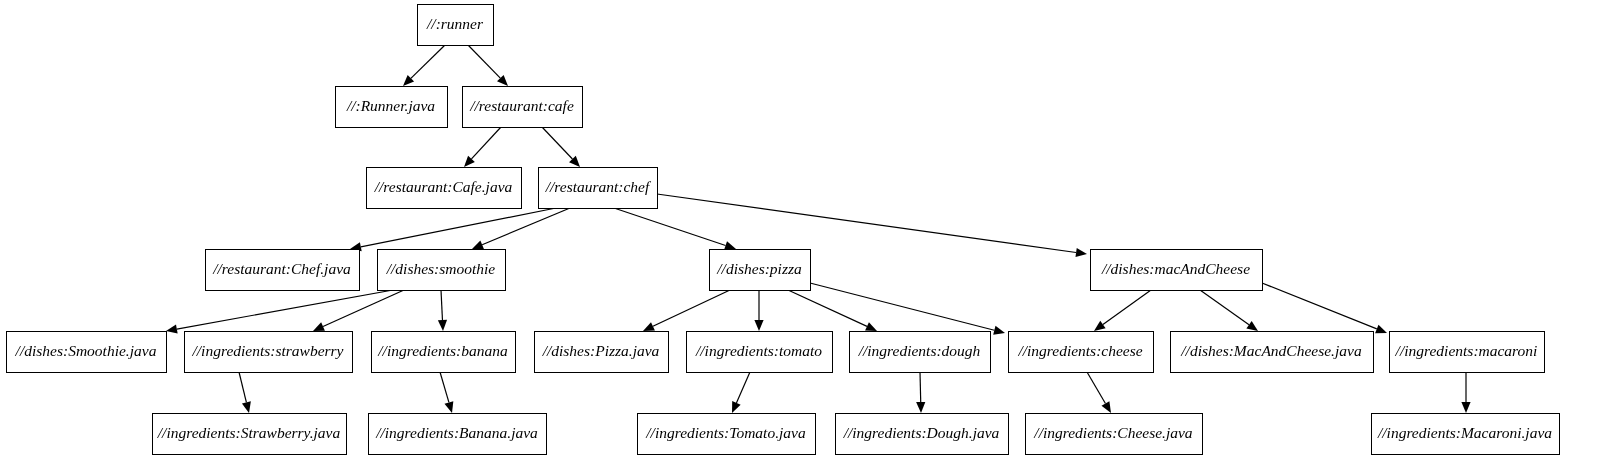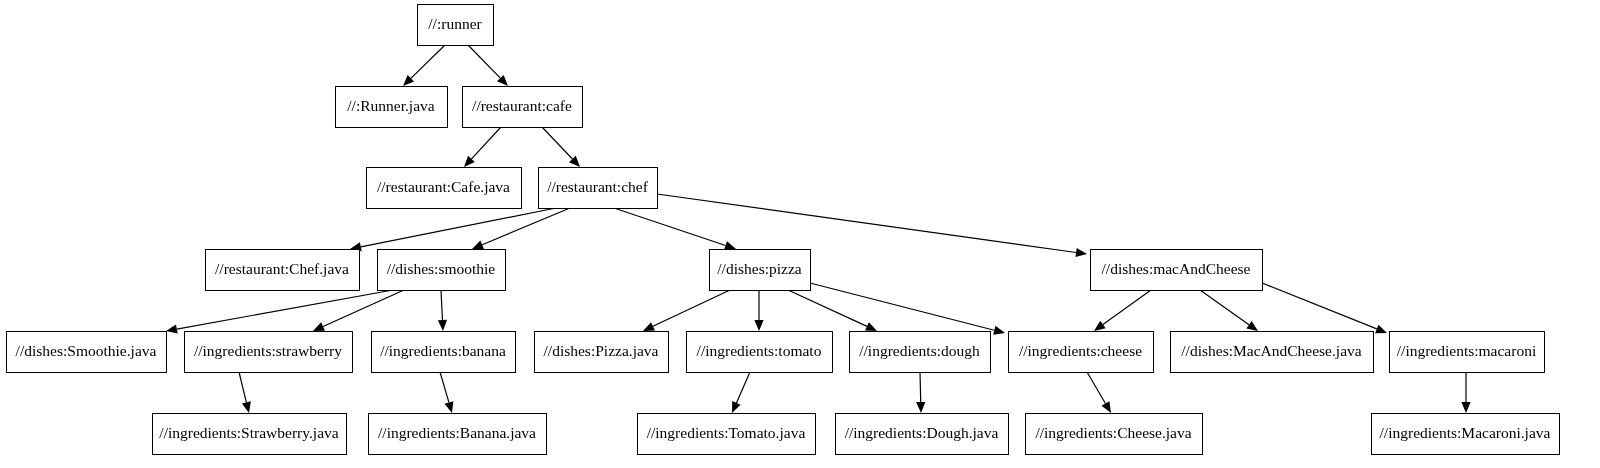--- a/index.html
+++ b/index.html
@@ -6,20 +6,21 @@
     margin: 0;
     padding: 0;
     background: #ffffff;
   }
   #graph-canvas {
     position: relative;
     width: 1600px;
     height: 468px;
     background: #ffffff;
     font-family: "Liberation Serif", "DejaVu Serif", serif;
+    font-style: italic;
   }
   svg.graph-svg {
     position: absolute;
     left: 0;
     top: 0;
     width: 1600px;
     height: 468px;
     overflow: visible;
   }
   .node-box {

